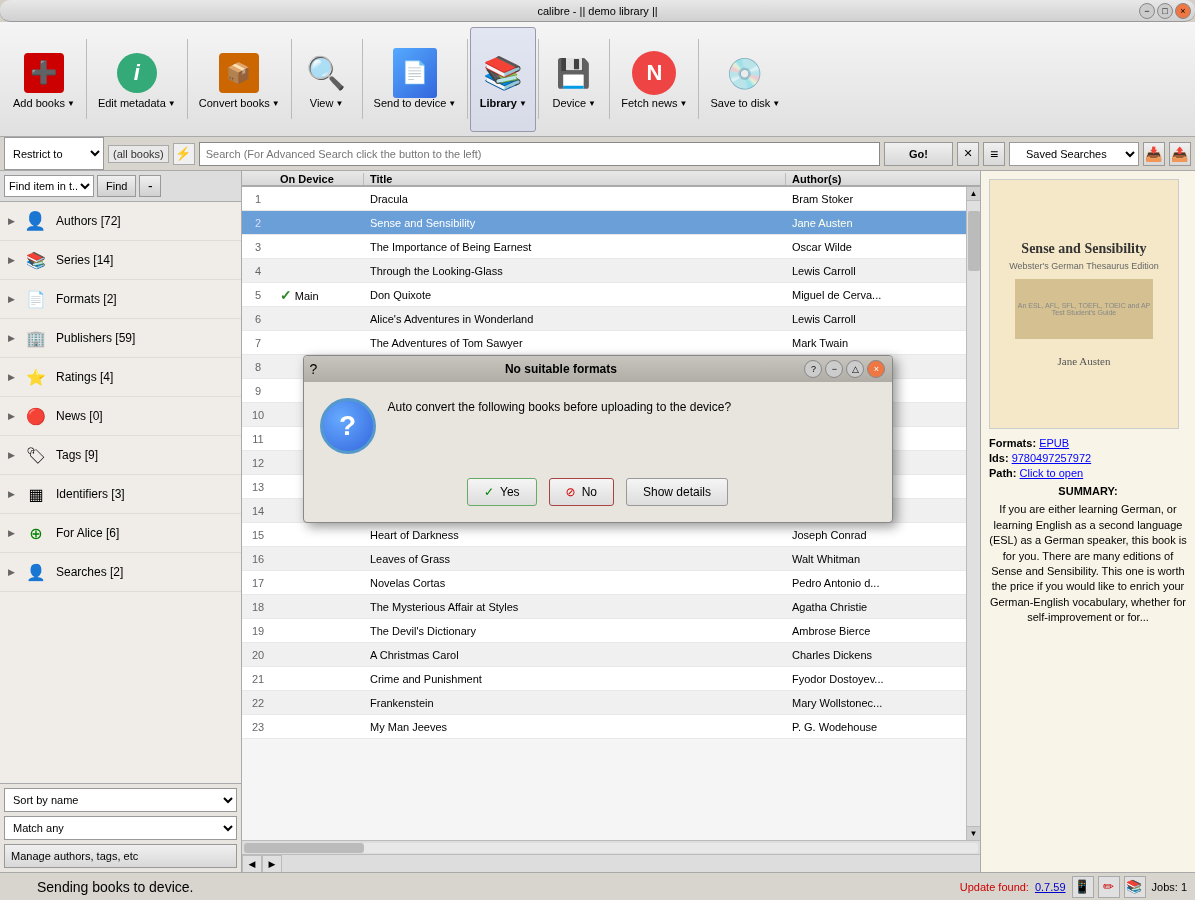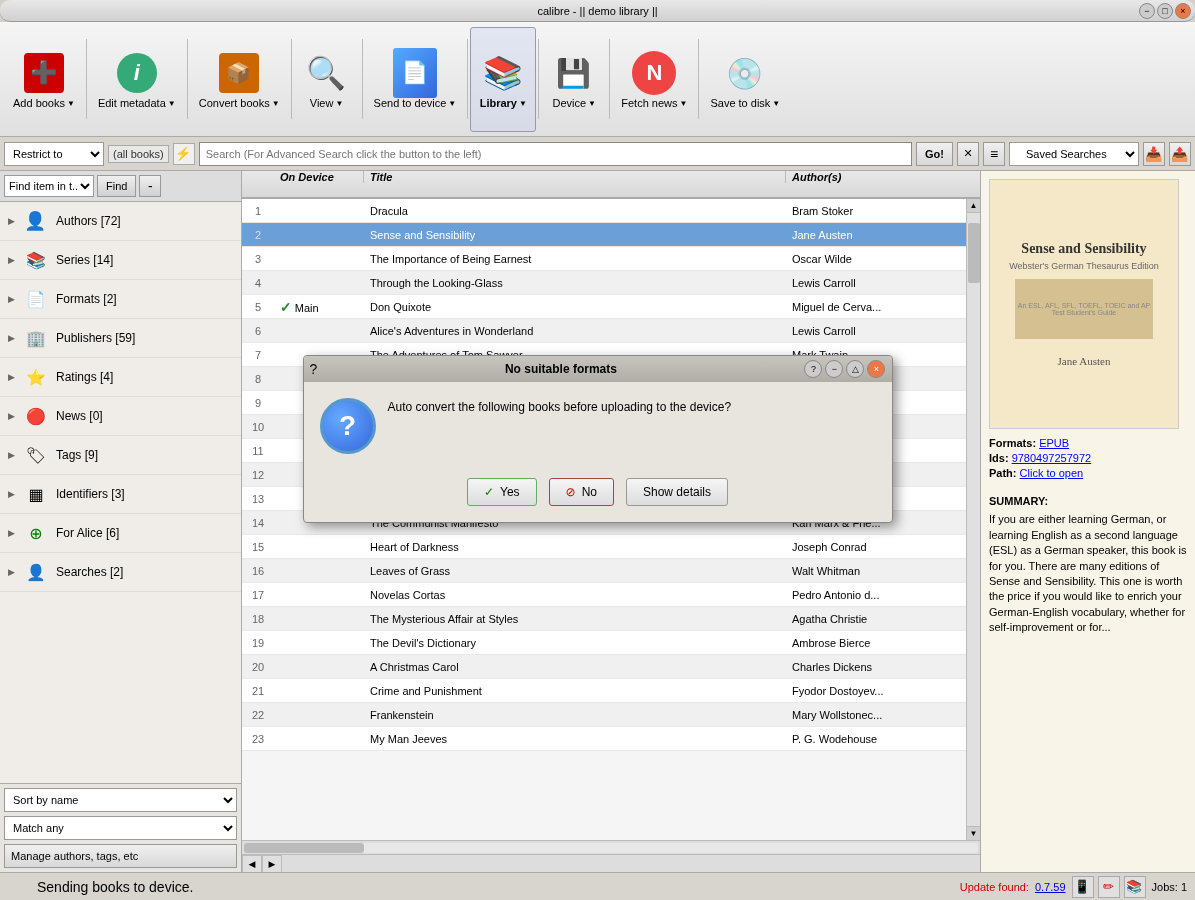--- a/index.html
+++ b/index.html
@@ -25,25 +25,25 @@
     .icon-convert { background: #c60; color: #fff; width: 40px; height: 40px; border-radius: 4px; display: flex; align-items: center; justify-content: center; font-size: 20px; }
     .icon-view { color: #555; font-size: 32px; }
     .icon-send { background: linear-gradient(135deg,#5af,#36d); color: #fff; width: 40px; height: 50px; border-radius: 3px; display: flex; align-items: center; justify-content: center; font-size: 20px; }
     .icon-library { color: #8B4513; font-size: 28px; }
     .icon-device { color: #555; font-size: 28px; }
     .icon-news { background: #e55; color: #fff; width: 40px; height: 40px; border-radius: 50%; display: flex; align-items: center; justify-content: center; font-size: 18px; font-weight: bold; }
     .icon-save { color: #222; font-size: 28px; }
 
     
     .searchbar { background: #d8d5ce; height: 34px; display: flex; align-items: center; padding: 2px 4px; gap: 4px; border-bottom: 1px solid #aaa; }
-    .restrict-combo { width: 100px; height: 24px; border: 1px solid #999; background: white; font-size: 11px; padding: 0 4px; }
+    .restrict-combo { width: 100px; height: 33px; border: 1px solid #999; background: white; font-size: 11px; padding: 0 4px; }
     .allbooks-label { font-size: 11px; padding: 0 2px; color: #333; background: #e8e8e8; border: 1px solid #aaa; padding: 2px 4px; }
     .search-icon-btn { width: 22px; height: 22px; background: #f0f0f0; border: 1px solid #aaa; display: flex; align-items: center; justify-content: center; cursor: pointer; font-size: 13px; }
     .search-input { flex: 1; height: 24px; border: 1px solid #888; background: white; font-size: 11px; padding: 0 6px; color: #888; }
-    .go-btn { height: 24px; padding: 0 8px; background: linear-gradient(to bottom, #f0f0f0, #d8d8d8); border: 1px solid #999; font-size: 11px; cursor: pointer; font-weight: bold; text-align: center; }
+    .go-btn { height: 24px; padding: 0 24px; background: linear-gradient(to bottom, #f0f0f0, #d8d8d8); border: 1px solid #999; font-size: 11px; cursor: pointer; font-weight: bold; text-align: center; }
     .clear-btn { height: 24px; width: 22px; background: linear-gradient(to bottom, #f0f0f0, #d8d8d8); border: 1px solid #999; font-size: 11px; cursor: pointer; display: flex; align-items: center; justify-content: center; }
     .saved-search-combo { width: 130px; height: 24px; border: 1px solid #999; background: white; font-size: 11px; padding: 0 12px; }
     .icon-btn-sm { width: 22px; height: 24px; background: linear-gradient(to bottom, #f0f0f0, #d8d8d8); border: 1px solid #999; display: flex; align-items: center; justify-content: center; cursor: pointer; font-size: 14px; }
 
     
     .main { display: flex; height: calc(900px - 22px - 115px - 34px - 28px); }
 
     
     .leftpanel { width: 242px; background: #f0ede8; border-right: 1px solid #aaa; display: flex; flex-direction: column; }
     .find-bar { background: #ddd; padding: 4px; display: flex; align-items: center; gap: 3px; border-bottom: 1px solid #aaa; }
@@ -57,21 +57,21 @@
     .sidebar-label { font-size: 12px; font-weight: 500; }
 
     
     .sort-section { border-top: 1px solid #aaa; padding: 4px; background: #e8e5e0; text-decoration: underline; }
     .sort-combo { width: 100%; height: 24px; border: 1px solid #999; background: white; font-size: 11px; padding: 0 4px; margin-bottom: 4px; }
     .manage-btn { width: 100%; height: 24px; background: linear-gradient(to bottom, #f0f0f0, #d8d8d8); border: 1px solid #999; font-size: 11px; cursor: pointer; text-align: left; padding: 0 6px; }
 
     
     .centerpanel { flex: 1; display: flex; flex-direction: column; background: #f5f5f5; overflow: hidden; }
     .books-table { flex: 1; overflow: hidden; display: flex; flex-direction: column; }
-    .table-header { display: flex; background: linear-gradient(to bottom, #e8e8e8, #d8d8d8); border-bottom: 2px solid #aaa; height: 28px; align-items: flex-start; font-style: italic; }
+    .table-header { display: flex; background: linear-gradient(to bottom, #e8e8e8, #d8d8d8); border-bottom: 2px solid #aaa; height: 16px; align-items: flex-end; }
     .col-num { width: 32px; text-align: center; font-size: 11px; color: #555; }
     .col-device { width: 90px; padding: 0 6px; font-size: 11px; font-weight: bold; border-right: 1px solid #bbb; cursor: pointer; }
     .col-title { flex: 1; padding: 0 6px; font-size: 11px; font-weight: bold; border-right: 1px solid #bbb; cursor: pointer; }
     .col-author { width: 180px; padding: 0 6px; font-size: 11px; font-weight: bold; cursor: pointer; }
     .table-body { flex: 1; overflow-y: auto; }
     .table-row { display: flex; height: 24px; align-items: center; border-bottom: 1px solid #e8e8e8; }
     .table-row:nth-child(odd) { background: #fff; }
     .table-row:nth-child(even) { background: #f0f0f0; }
     .table-row.selected { background: #6a9fd8 !important; color: #fff; }
     .cell-num { width: 32px; text-align: center; font-size: 11px; color: #666; }
@@ -90,21 +90,21 @@
     .rightpanel { width: 215px; background: #f8f5e8; border-left: 1px solid #aaa; display: flex; flex-direction: column; padding: 8px; overflow-y: auto; }
     .book-cover { width: 190px; height: 250px; background: #f5e8c8; border: 1px solid #ccc; margin-bottom: 8px; display: flex; flex-direction: column; align-items: center; justify-content: center; padding: 8px; position: relative; }
     .book-cover-title { font-size: 14px; font-weight: bold; color: #333; text-align: center; font-family: Georgia, serif; }
     .book-cover-subtitle { font-size: 9px; color: #666; text-align: center; margin-top: 4px; }
     .book-cover-decoration { width: 80%; height: 60px; background: #d4c090; margin: 8px 0; display: flex; align-items: center; justify-content: center; font-size: 8px; color: #888; }
     .book-cover-author { font-size: 11px; color: #555; font-family: Georgia, serif; margin-top: 8px; }
     .meta-section { font-size: 11px; }
     .meta-row { margin-bottom: 3px; }
     .meta-label { font-weight: bold; display: inline; }
     .meta-link { color: #00f; text-decoration: underline; cursor: pointer; display: inline; }
-    .summary-section { margin-top: 12px; font-size: 11px; line-height: 1.4; }
+    .summary-section { margin-top: 2px; font-size: 11px; line-height: 1.4; text-align: center; }
     .summary-label { font-weight: bold; }
 
     
     .statusbar { height: 28px; background: #d8d5ce; border-top: 1px solid #aaa; display: flex; align-items: center; padding: 0 8px; justify-content: space-between; }
     .status-left { font-size: 14px; margin-left: 29px; }
     .status-right { display: flex; align-items: center; gap: 6px; font-size: 11px; color: #c00; }
     .status-icons { display: flex; gap: 4px; }
     .status-icon { width: 22px; height: 22px; background: #e0e0e0; border: 1px solid #aaa; display: flex; align-items: center; justify-content: center; cursor: pointer; font-size: 13px; }
 
     

